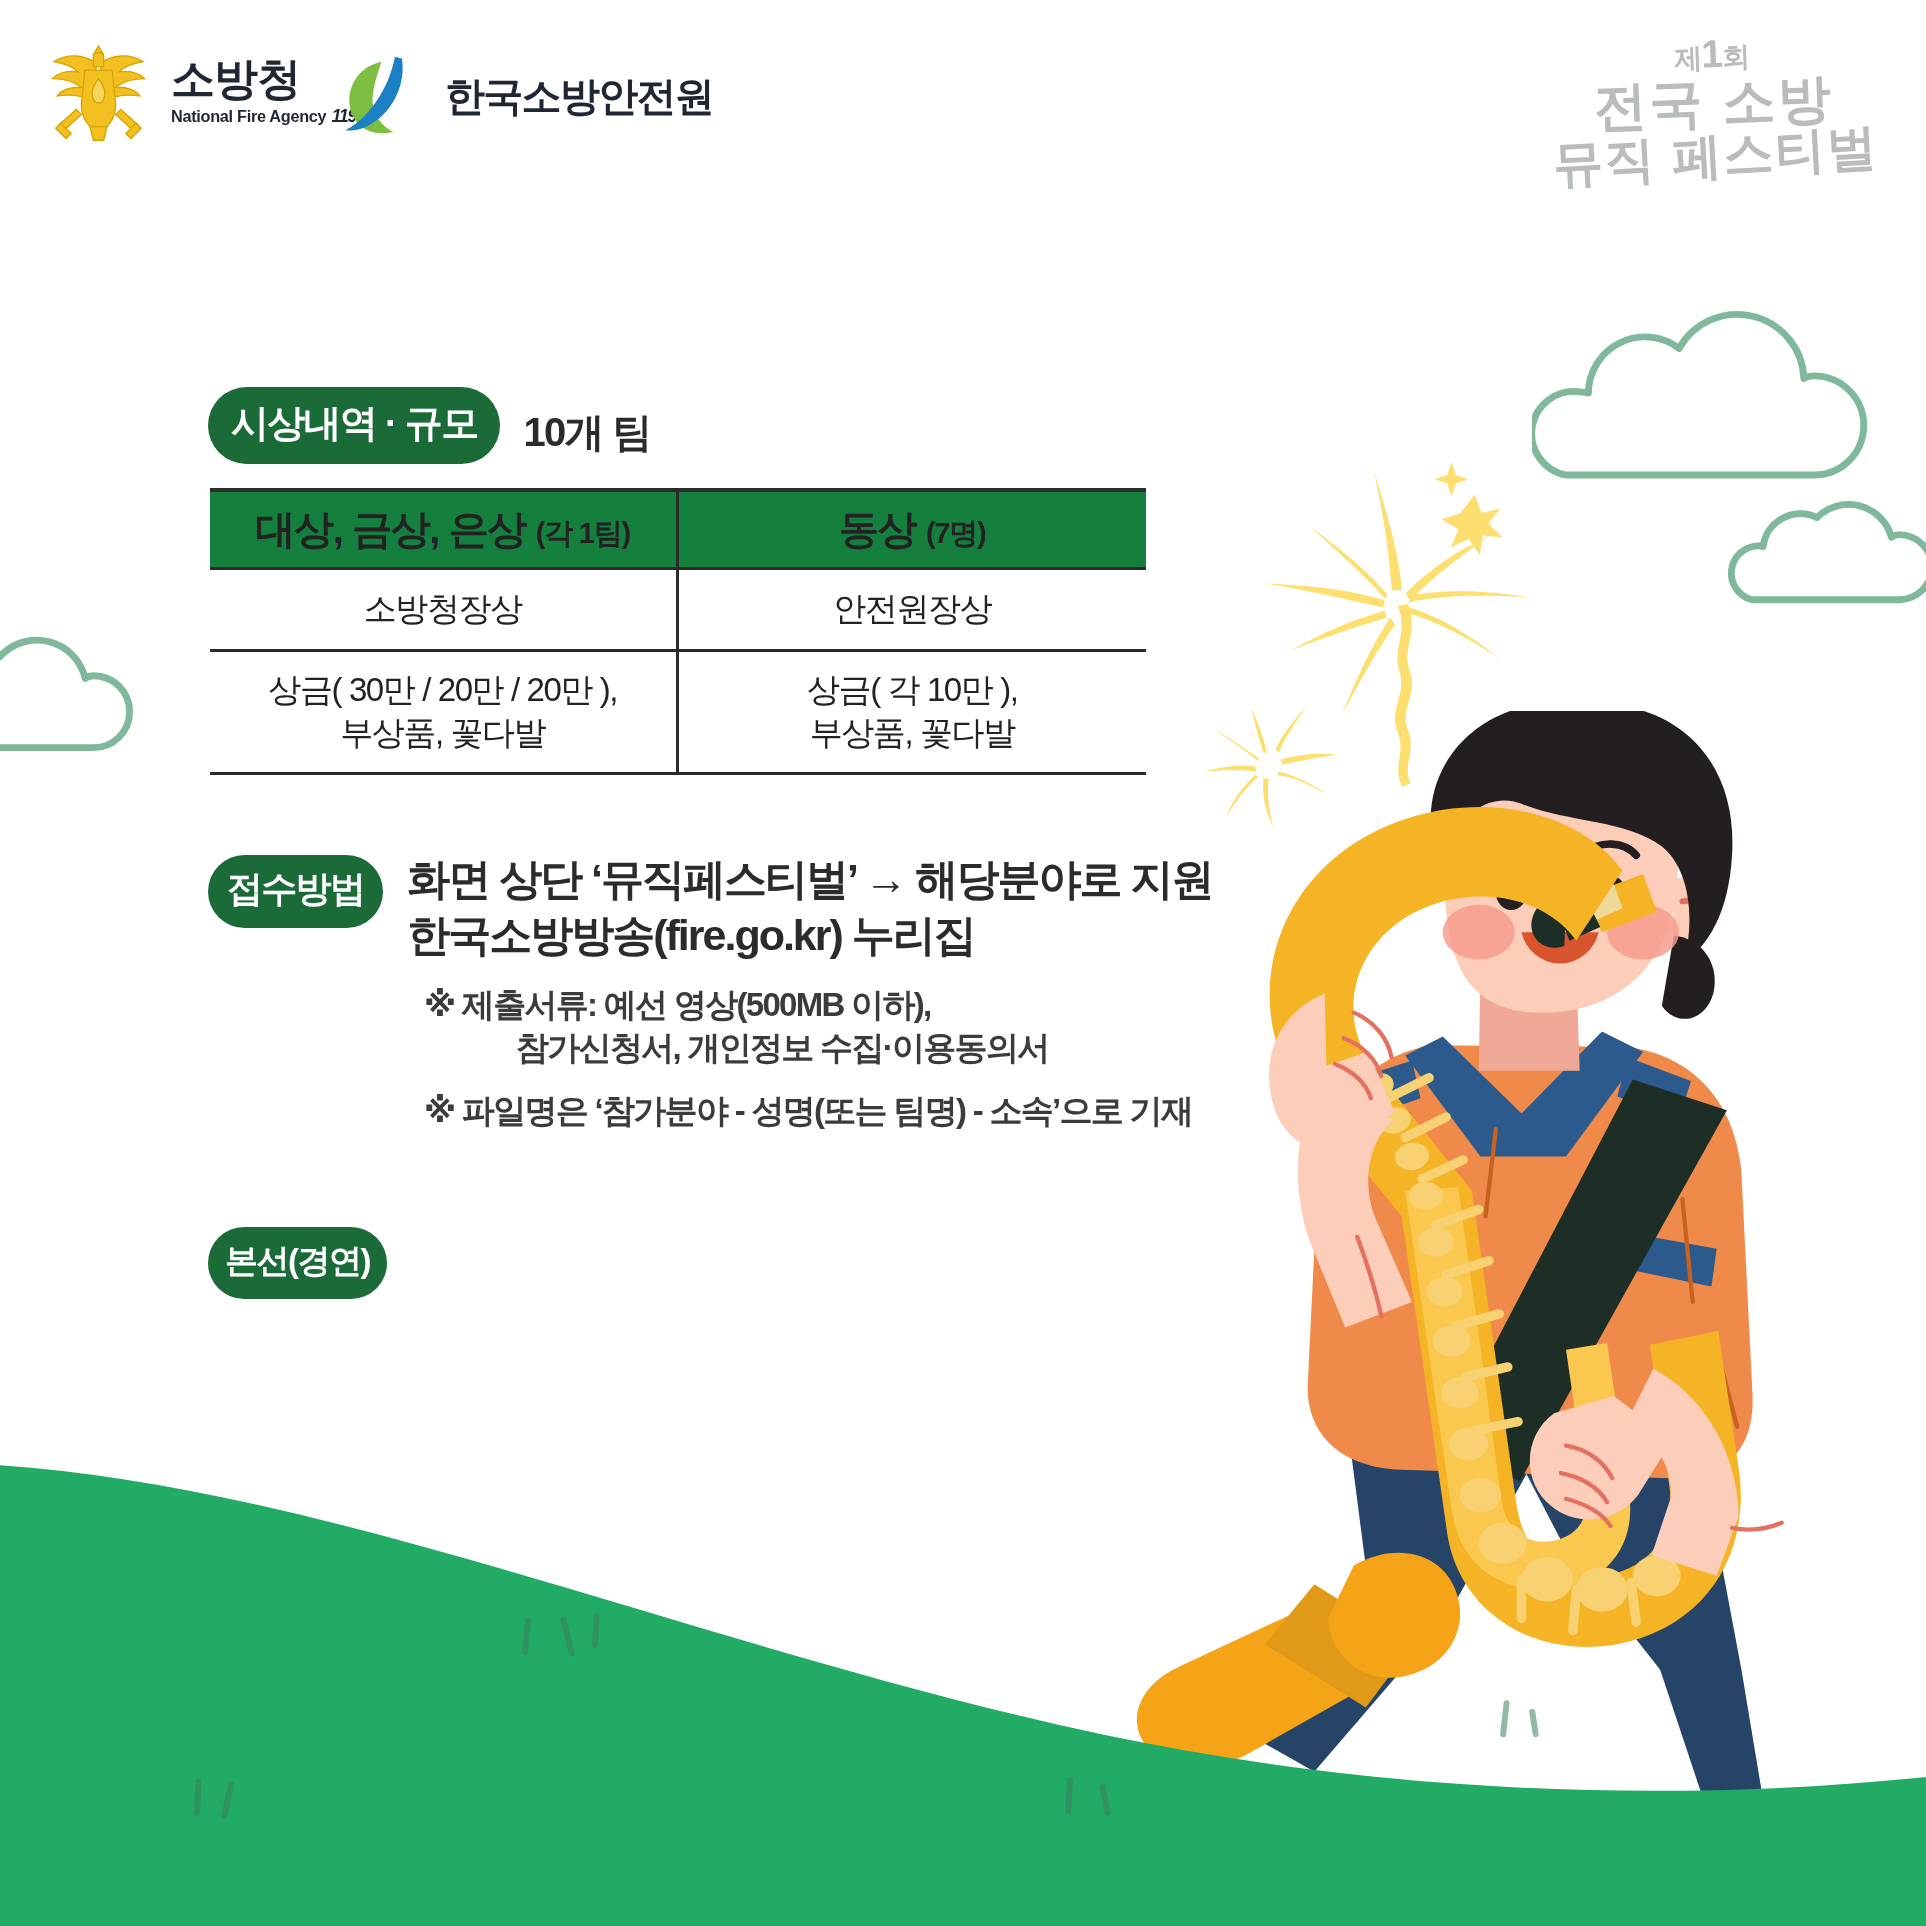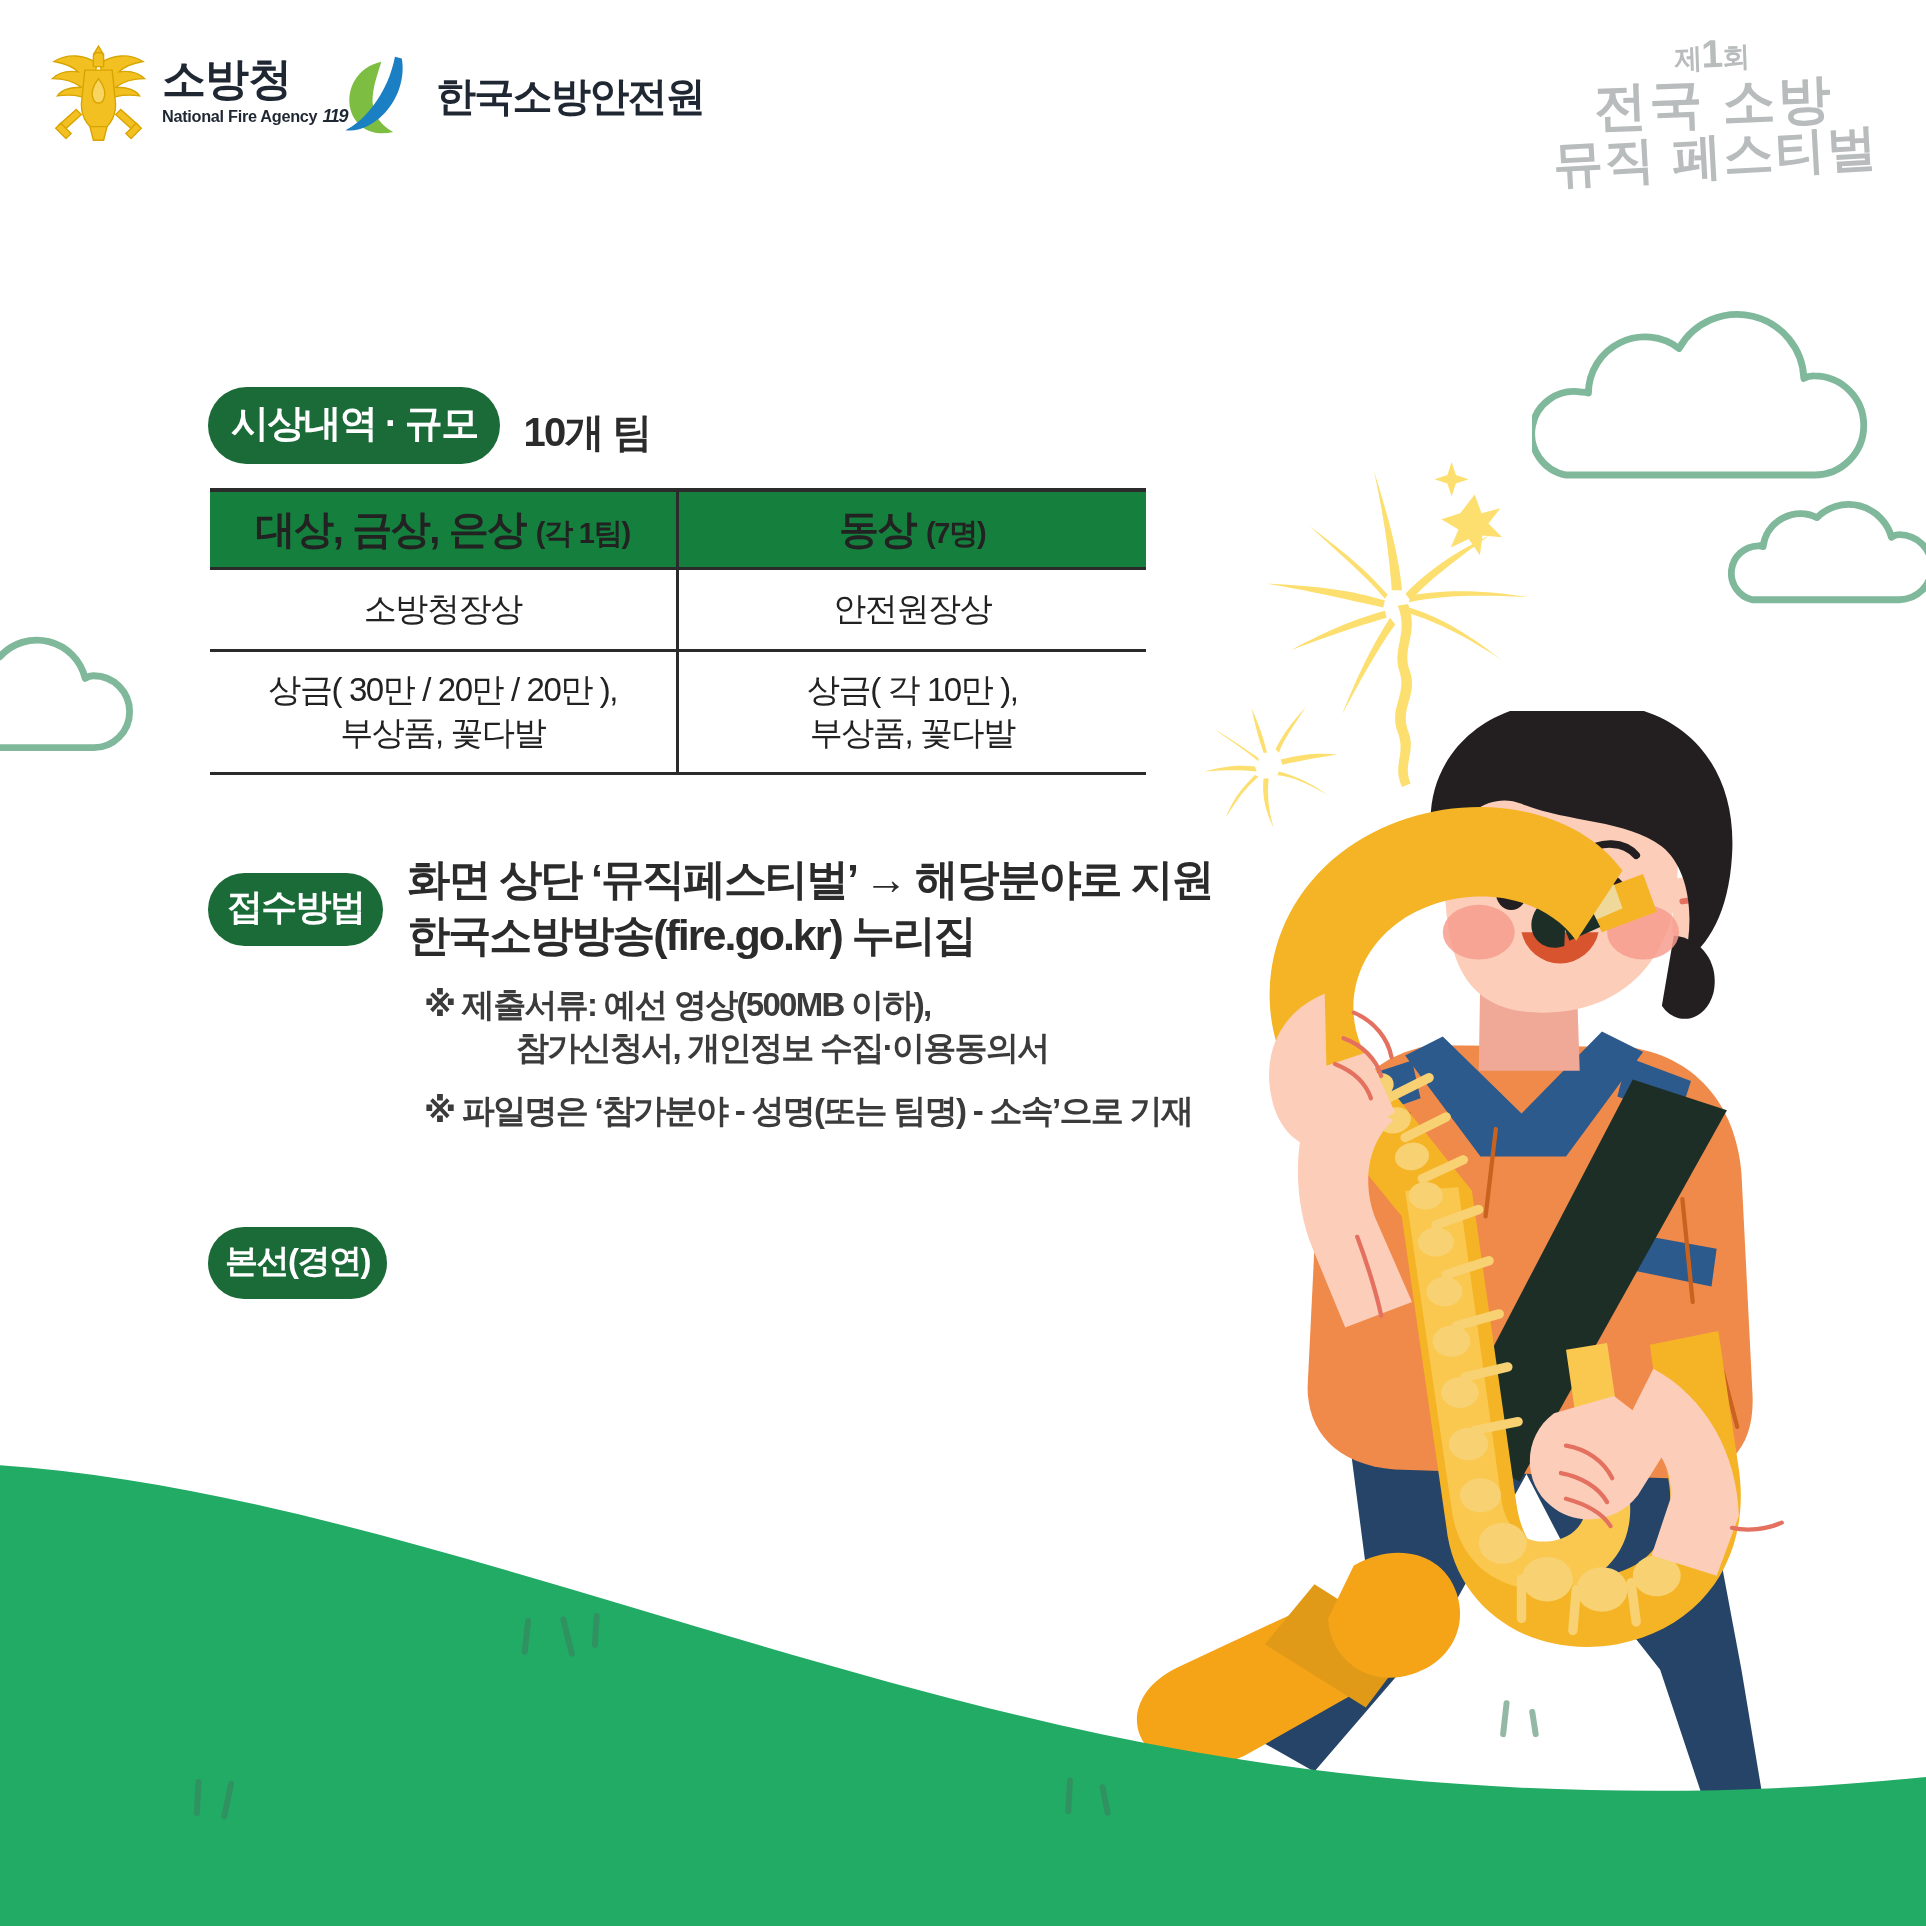--- a/index.html
+++ b/index.html
@@ -16,21 +16,21 @@
 
   
   .bg-layer{position:absolute;inset:0;pointer-events:none;}
   .hill-svg{position:absolute;left:0;bottom:0;width:1926px;height:651px;}
   .cloud-svg{position:absolute;}
   .fireworks-svg{position:absolute;left:1190px;top:419px;width:342px;height:411px;}
   .character-svg{position:absolute;left:967px;top:711px;width:967px;height:1216px;}
 
   
   .header{position:absolute;left:0;top:0;width:1926px;height:197px;}
-  .logo-group{position:absolute;display:flex;align-items:center;}
+  .logo-group{position:absolute;display:flex;align-items:center;gap:9px;}
   .nfa-logo{left:47px;top:41px;}
   .kfsi-logo{left:342px;top:53px;}
   .logo-emblem{width:103px;height:101px;flex:0 0 auto;}
   .logo-mark{width:82px;height:86px;flex:0 0 auto;}
   .logo-text-wrap{margin-left:12px;display:flex;flex-direction:column;justify-content:center;}
   .logo-ko{
     font-size:44px;font-weight:bold;color:#1f2733;letter-spacing:-0.9px;line-height:1.04;
   }
   .logo-en{
     font-size:16.3px;font-weight:bold;color:#1f2733;letter-spacing:-0.3px;margin-top:4.3px;
@@ -99,21 +99,21 @@
   .award-table tbody td{
     height:79px;font-size:33px;font-weight:normal;vertical-align:middle;
     border-bottom:3.4px solid #2b2b2b;
   }
   .award-table tbody td.divider{border-left:3.4px solid #2b2b2b;}
   .award-table tbody tr.r2 td{height:120px;line-height:1.30;border-bottom:3.4px solid #2b2b2b;}
   .award-table tbody tr.r1 td{border-bottom:3.4px solid #2b2b2b;}
 
   
   .sec-apply{position:absolute;left:208px;top:852px;}
-  .apply-head{display:flex;align-items:center;}
+  .apply-head{display:flex;align-items:flex-start;}
   .apply-head .pill{font-size:36px;padding:10.3px 19px 13.7px;margin-top:2.6px;}
   .apply-lines{margin-left:24px;}
   .apply-line{
     font-size:43px;font-weight:bold;color:#2b2b2b;letter-spacing:-2px;line-height:1.30;
     white-space:nowrap;
   }
   .apply-notes{margin-left:216px;margin-top:19px;}
   .apply-note{
     font-size:33px;font-weight:bold;color:#3b3b3b;letter-spacing:-1.7px;line-height:1.32;
     white-space:nowrap;

